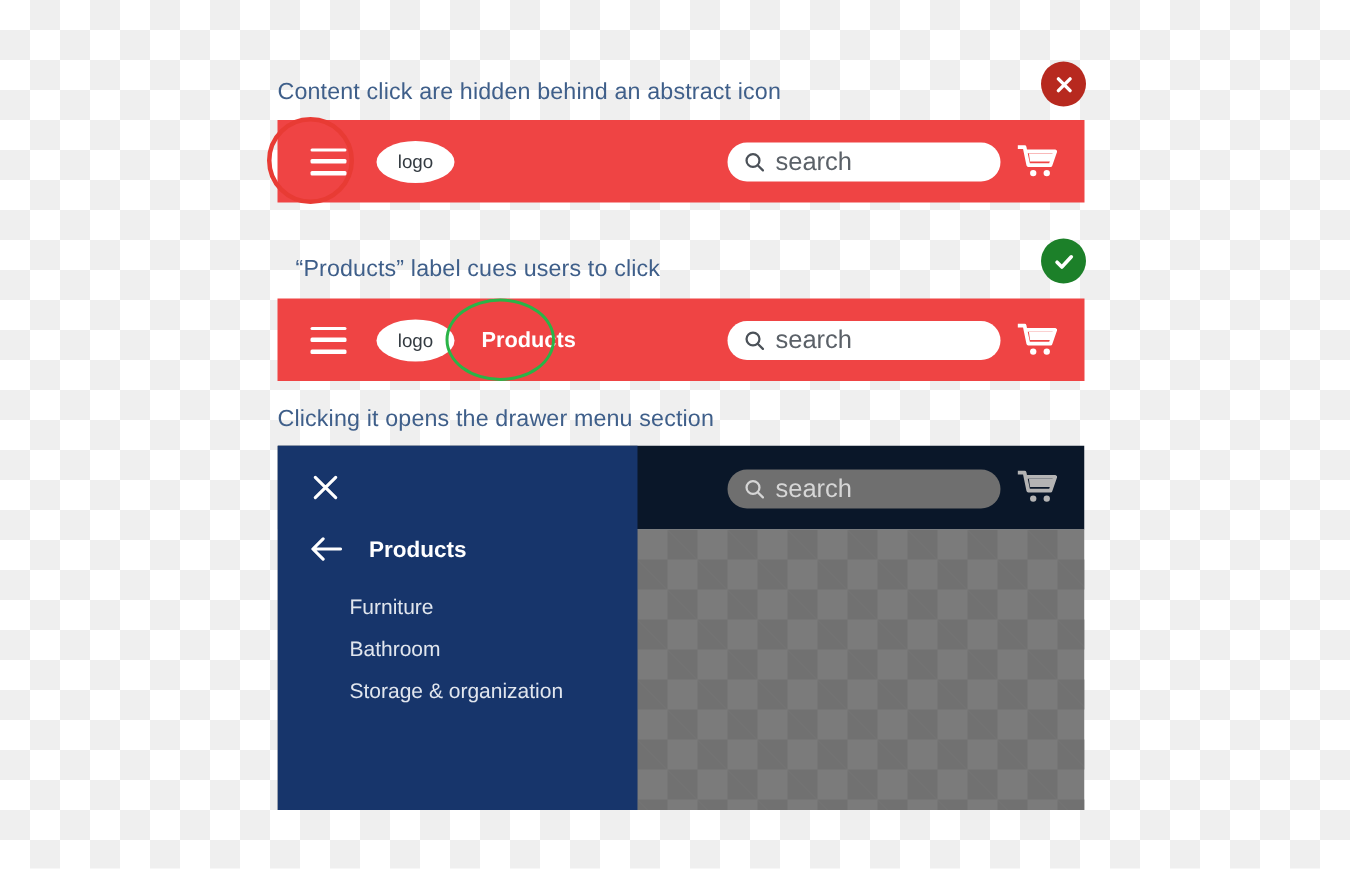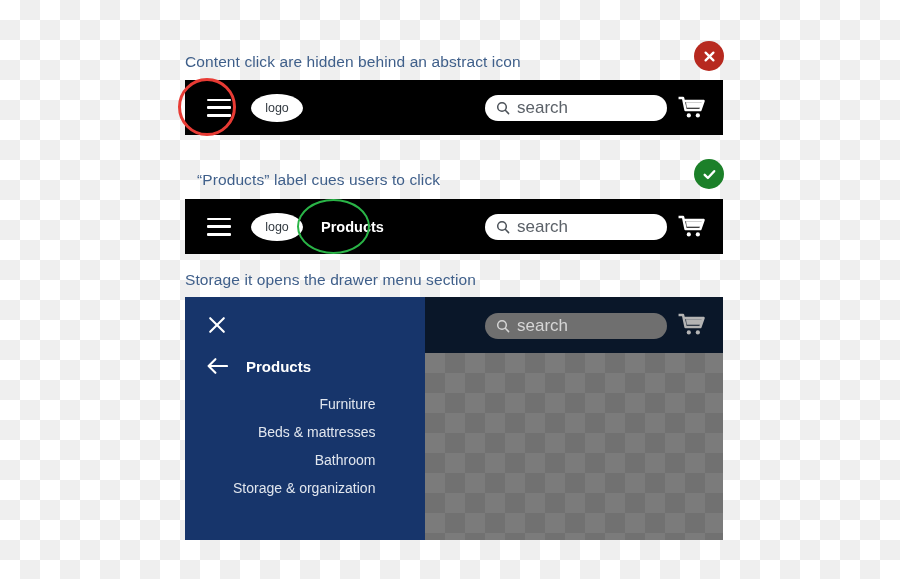--- a/index.html
+++ b/index.html
@@ -61,21 +61,21 @@
     background: #1c8029;
   }
   .badge svg { display: block; }
 
   
   .navbar {
     position: absolute;
     left: 185px;
     width: 538px;
     height: 55px;
-    background: #000000;
+    background: #ef4444;
     display: flex;
     align-items: center;
     box-sizing: border-box;
   }
   #navbar-1 { top: 80px; }
   #navbar-2 { top: 199px; }
 
   .hamburger {
     position: relative;
     width: 24px;
@@ -253,21 +253,20 @@
     list-style: none;
     margin: 0;
     padding: 0;
   }
   .drawer-list li {
     color: #e1e6ee;
     font-size: 14px;
     height: 28px;
     line-height: 28px;
     white-space: nowrap;
-    text-align: right;
   }
 </style>
 </head>
 <body>
 
 <div class="stage">
 
   <div class="caption" id="caption-1">Content click are hidden behind an abstract icon</div>
 
   <div class="badge" id="badge-error">
@@ -326,21 +325,21 @@
     <svg class="cart" viewBox="0 0 28 25">
       <path d="M0.5 2.2 H5.2 L7.8 14.6 H23.2 L26.5 5.2 H6.2" fill="none" stroke="#ffffff" stroke-width="2.6" stroke-linejoin="round"></path>
       <path d="M8.2 6.6 H25.4 L23.6 12.2 H9.0 Z" fill="#ffffff"></path>
       <circle cx="11.2" cy="20.2" r="2.2" fill="#ffffff"></circle>
       <circle cx="20.6" cy="20.2" r="2.2" fill="#ffffff"></circle>
     </svg>
   </div>
 
   <div class="ring-green"></div>
 
-  <div class="caption" id="caption-3">Storage it opens the drawer menu section</div>
+  <div class="caption" id="caption-3">Clicking it opens the drawer menu section</div>
 
   <div id="section-3">
 
     <div id="scrim-navbar">
       <div id="scrim-search">
         <svg class="magnifier" width="14" height="14" viewBox="0 0 14 14">
           <circle cx="6" cy="6" r="4.3" fill="none" stroke="#d6d6d6" stroke-width="1.5"></circle>
           <path d="M9.3 9.3 L12.6 12.6" stroke="#d6d6d6" stroke-width="1.5" stroke-linecap="round"></path>
         </svg>
         <span class="search-text">search</span>
@@ -362,21 +361,20 @@
 
       <div id="drawer-head">
         <svg class="back-arrow" width="21" height="18" viewBox="0 0 21 18">
           <path d="M20 9 H2 M8.4 2.2 L1.6 9 L8.4 15.8" fill="none" stroke="#ffffff" stroke-width="2.1" stroke-linecap="round" stroke-linejoin="round"></path>
         </svg>
         <span id="drawer-title">Products</span>
       </div>
 
       <ul class="drawer-list">
         <li>Furniture</li>
-        <li>Beds &amp; mattresses</li>
         <li>Bathroom</li>
         <li>Storage &amp; organization</li>
       </ul>
     </div>
 
   </div>
 
 </div>
 
 </body></html>

